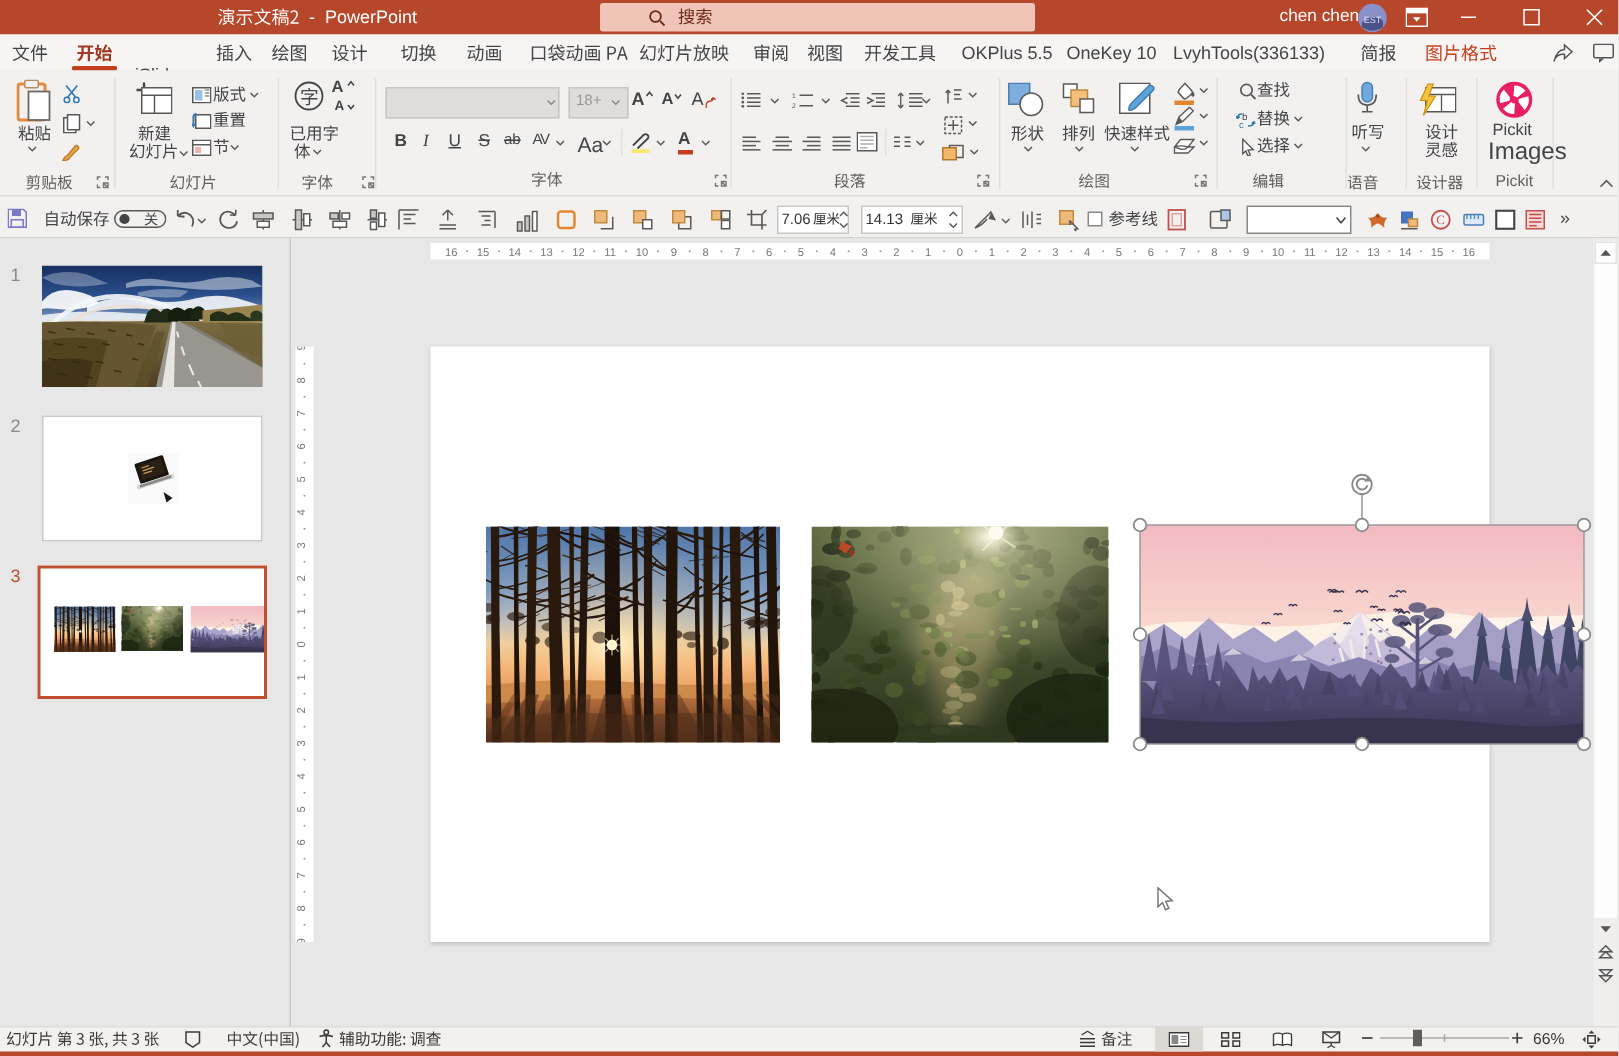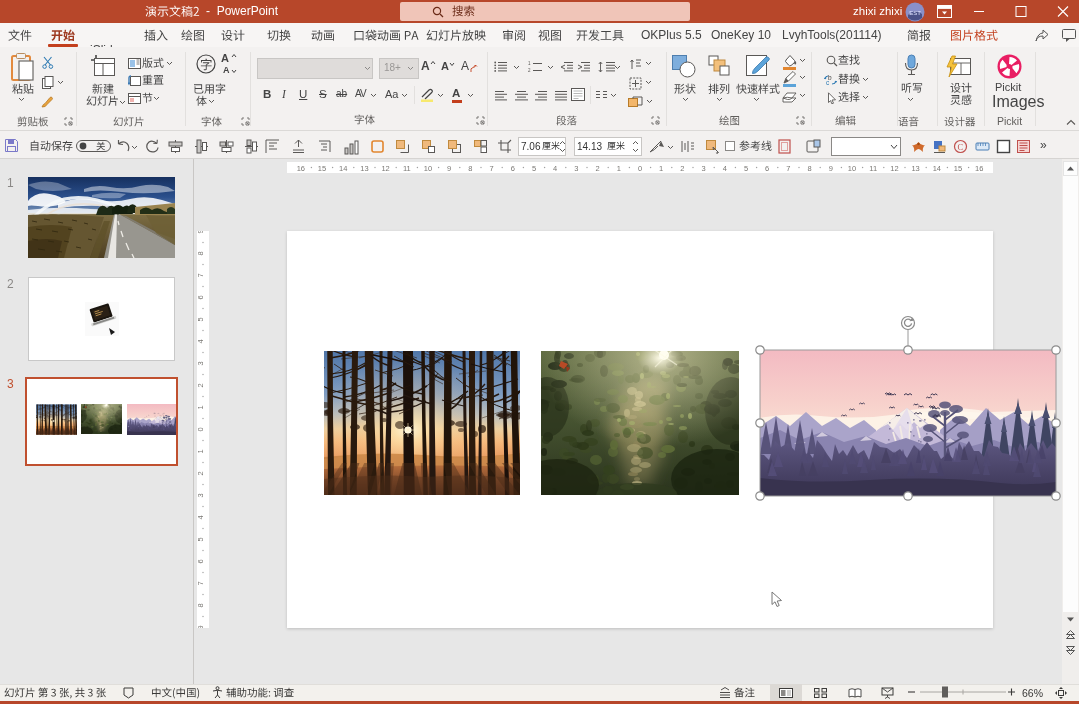--- a/index.html
+++ b/index.html
@@ -12,21 +12,21 @@
   </svg>
 <div class="abs" style="left:206px;top:4px;font-size:12px;color:#ffffff;white-space:nowrap;">-&nbsp; PowerPoint</div>
 <div class="abs" style="left:400px;top:2px;width:290px;height:19px;background:#F0C5B8;border-radius:2px"></div>
 <svg class="abs" style="left:432px;top:6px" width="12" height="12" viewBox="0 0 12 12">
     <circle cx="5" cy="5" r="3.6" fill="none" stroke="#6b2b18" stroke-width="1.2"></circle>
     <line x1="8" y1="8" x2="11" y2="11" stroke="#6b2b18" stroke-width="1.2"></line>
   </svg>
 <svg style="position:absolute;left:452px;top:5.2px;overflow:visible" width="25" height="15" viewBox="0 0 25 15">
     <path transform="translate(0 10.3)" fill="#6b2b18" d="M1.9 -9.7L1.9 -7.3L0.5 -7.3L0.5 -6.5L1.9 -6.5L1.9 -4.1L0.4 -3.6L0.7 -2.7L1.9 -3.2L1.9 -0.1C1.9 0 1.9 0 1.7 0C1.6 0 1.2 0 0.7 0C0.9 0.3 1 0.6 1 0.9C1.7 0.9 2.1 0.8 2.4 0.7C2.6 0.6 2.7 0.3 2.7 -0.1L2.7 -3.5L4 -4L3.9 -4.8L2.7 -4.4L2.7 -6.5L3.9 -6.5L3.9 -7.3L2.7 -7.3L2.7 -9.7ZM4.4 -3.3L4.4 -2.6L4.9 -2.6L4.8 -2.6C5.3 -1.8 5.9 -1.1 6.7 -0.6C5.7 -0.2 4.6 0.1 3.5 0.2C3.6 0.4 3.8 0.7 3.9 0.9C5.2 0.7 6.4 0.4 7.5 -0.1C8.4 0.3 9.4 0.7 10.5 0.9C10.7 0.7 10.9 0.4 11.1 0.2C10.1 0 9.1 -0.2 8.3 -0.6C9.2 -1.2 10 -2 10.5 -3.1L10 -3.4L9.8 -3.3L7.9 -3.3L7.9 -4.5L10.5 -4.5L10.5 -8.7L8.3 -8.7L8.3 -8L9.7 -8L9.7 -6.9L8.4 -6.9L8.4 -6.3L9.7 -6.3L9.7 -5.2L7.9 -5.2L7.9 -9.7L7.1 -9.7L7.1 -5.2L5.3 -5.2L5.3 -6.3L6.5 -6.3L6.5 -6.9L5.3 -6.9L5.3 -8C5.9 -8.2 6.5 -8.4 7 -8.7L6.4 -9.2C5.9 -9 5.2 -8.6 4.5 -8.4L4.5 -4.5L7.1 -4.5L7.1 -3.3ZM9.3 -2.6C8.9 -1.9 8.2 -1.4 7.5 -1C6.7 -1.4 6.1 -2 5.6 -2.6ZM18.8 -1.2C19.8 -0.7 21 0.1 21.6 0.7L22.3 0.2C21.6 -0.4 20.4 -1.1 19.4 -1.6ZM14.8 -1.6C14.2 -0.9 13.1 -0.3 12.2 0.1C12.4 0.3 12.7 0.5 12.9 0.7C13.8 0.2 14.9 -0.5 15.6 -1.3ZM13.7 -3.7C13.9 -3.7 14.2 -3.8 16.3 -3.9C15.4 -3.5 14.6 -3.1 14.2 -3C13.6 -2.7 13.1 -2.6 12.7 -2.5C12.8 -2.3 12.9 -1.9 12.9 -1.8C13.2 -1.9 13.7 -1.9 17 -2.1L17 -0.1C17 0 17 0.1 16.8 0.1C16.6 0.1 16 0.1 15.3 0.1C15.4 0.3 15.5 0.6 15.6 0.9C16.4 0.9 17 0.9 17.4 0.7C17.7 0.6 17.8 0.4 17.8 -0.1L17.8 -2.2L20.7 -2.3C21 -2 21.3 -1.7 21.4 -1.4L22.1 -1.9C21.6 -2.5 20.6 -3.5 19.8 -4.2L19.1 -3.8C19.4 -3.5 19.8 -3.2 20.1 -2.9L15.1 -2.7C16.7 -3.3 18.3 -4 19.9 -5L19.2 -5.5C18.7 -5.2 18.2 -4.9 17.6 -4.6L15.1 -4.4C15.8 -4.8 16.6 -5.3 17.4 -5.8L17 -6.1L21.4 -6.1L21.4 -4.7L22.3 -4.7L22.3 -6.8L17.7 -6.8L17.7 -7.9L22.1 -7.9L22.1 -8.6L17.7 -8.6L17.7 -9.7L16.8 -9.7L16.8 -8.6L12.4 -8.6L12.4 -7.9L16.8 -7.9L16.8 -6.8L12.3 -6.8L12.3 -4.7L13.1 -4.7L13.1 -6.1L16.5 -6.1C15.7 -5.4 14.7 -4.9 14.3 -4.7C14 -4.6 13.7 -4.5 13.5 -4.4C13.6 -4.2 13.7 -3.8 13.7 -3.7Z"></path>
   </svg>
-<div class="abs" style="left:853px;top:5px;font-size:11.5px;color:#ffffff;white-space:nowrap;">zhixi zhixi</div>
+<div class="abs" style="left:853px;top:5px;font-size:11.5px;color:#ffffff;white-space:nowrap;">chen chen</div>
 <svg class="abs" style="left:905px;top:2px" width="20" height="20" viewBox="0 0 20 20">
     <circle cx="10" cy="10" r="9.5" fill="#8a90c8"></circle>
     <path d="M3 13 Q10 6 17 12 L17 16 Q10 21 3 16Z" fill="#4a5288"></path>
     <text x="10" y="13" font-size="6" fill="#dfe3ff" text-anchor="middle" font-family="Liberation Sans">EST</text>
   </svg>
 <svg class="abs" style="left:937px;top:5px" width="15" height="13" viewBox="0 0 15 13">
     <rect x="0.5" y="0.5" width="14" height="12" fill="none" stroke="#fff"></rect>
     <rect x="0.5" y="0.5" width="14" height="3.4" fill="#fff"></rect>
     <path d="M7.5 9.5 L5 6.5 h5Z" fill="#fff"></path>
   </svg>
@@ -68,21 +68,21 @@
     <path transform="translate(0 10.8)" fill="#444" d="M5.1 -9.9C5.3 -9.6 5.5 -9.1 5.7 -8.8L1 -8.8L1 -6.8L1.9 -6.8L1.9 -7.9L10.1 -7.9L10.1 -6.8L11 -6.8L11 -8.8L6.5 -8.8L6.7 -8.9C6.6 -9.2 6.3 -9.8 6.1 -10.2ZM2.6 -3.5L5.5 -3.5L5.5 -2.1L2.6 -2.1ZM2.6 -4.3L2.6 -5.6L5.5 -5.6L5.5 -4.3ZM9.4 -3.5L9.4 -2.1L6.5 -2.1L6.5 -3.5ZM9.4 -4.3L6.5 -4.3L6.5 -5.6L9.4 -5.6ZM5.5 -7.5L5.5 -6.4L1.7 -6.4L1.7 -0.6L2.6 -0.6L2.6 -1.3L5.5 -1.3L5.5 0.9L6.5 0.9L6.5 -1.3L9.4 -1.3L9.4 -0.7L10.3 -0.7L10.3 -6.4L6.5 -6.4L6.5 -7.5ZM16.2 -5.3L19.8 -5.3L19.8 -3.9L16.2 -3.9ZM13.1 -7.4L13.1 1L14 1L14 -7.4ZM13.3 -9.5C13.8 -9 14.4 -8.3 14.7 -7.8L15.4 -8.3C15.1 -8.8 14.5 -9.5 14 -9.9ZM15.8 -7.7C16.2 -7.2 16.6 -6.5 16.8 -6.1L15.3 -6.1L15.3 -3.2L16.7 -3.2C16.5 -1.9 16.1 -1 14.6 -0.5C14.8 -0.4 15 0 15.1 0.2C16.8 -0.5 17.3 -1.6 17.5 -3.2L18.4 -3.2L18.4 -1.2C18.4 -0.4 18.6 -0.2 19.4 -0.2C19.5 -0.2 20.3 -0.2 20.5 -0.2C21.1 -0.2 21.3 -0.5 21.4 -1.6C21.2 -1.7 20.9 -1.8 20.7 -1.9C20.7 -1 20.6 -0.9 20.4 -0.9C20.2 -0.9 19.6 -0.9 19.5 -0.9C19.2 -0.9 19.2 -0.9 19.2 -1.2L19.2 -3.2L20.6 -3.2L20.6 -6.1L19.2 -6.1C19.6 -6.6 19.9 -7.2 20.3 -7.8L19.4 -8C19.1 -7.5 18.7 -6.6 18.3 -6.1L16.8 -6.1L17.5 -6.4C17.3 -6.9 16.9 -7.5 16.5 -8ZM16.2 -9.4L16.2 -8.6L22 -8.6L22 -0.2C22 0 22 0 21.8 0.1C21.7 0.1 21.2 0.1 20.6 0C20.7 0.3 20.9 0.6 20.9 0.9C21.7 0.9 22.2 0.9 22.5 0.7C22.8 0.6 22.9 0.3 22.9 -0.2L22.9 -9.4Z"></path>
   </svg>
 <svg style="position:absolute;left:538px;top:29.2px;overflow:visible" width="26" height="16" viewBox="0 0 26 16">
     <path transform="translate(0 10.8)" fill="#444" d="M5.4 -9.5L5.4 -3.1L6.3 -3.1L6.3 -8.7L10 -8.7L10 -3.1L10.9 -3.1L10.9 -9.5ZM1.8 -9.6C2.3 -9.2 2.7 -8.5 3 -8.1L3.7 -8.6C3.5 -9 3 -9.6 2.5 -10.1ZM7.6 -7.8L7.6 -5.4C7.6 -3.6 7.3 -1.3 4.2 0.3C4.4 0.4 4.7 0.8 4.8 1C6.6 0 7.6 -1.3 8.1 -2.6L8.1 -0.2C8.1 0.6 8.4 0.8 9.2 0.8L10.3 0.8C11.3 0.8 11.5 0.3 11.6 -1.6C11.4 -1.7 11.1 -1.8 10.8 -2C10.8 -0.2 10.7 0.1 10.3 0.1L9.3 0.1C9 0.1 8.9 0 8.9 -0.3L8.9 -3.3L8.3 -3.3C8.5 -4 8.5 -4.8 8.5 -5.4L8.5 -7.8ZM0.8 -8L0.8 -7.2L3.7 -7.2C3 -5.7 1.7 -4.2 0.5 -3.3C0.6 -3.2 0.8 -2.7 0.9 -2.4C1.4 -2.8 1.8 -3.2 2.3 -3.7L2.3 0.9L3.1 0.9L3.1 -4.2C3.6 -3.7 4.1 -3 4.3 -2.6L4.9 -3.3C4.7 -3.6 3.8 -4.6 3.4 -5.1C3.9 -5.9 4.4 -6.8 4.8 -7.7L4.3 -8.1L4.1 -8ZM16.5 -3.3C17.5 -3.1 18.7 -2.7 19.4 -2.4L19.7 -3C19.1 -3.3 17.8 -3.7 16.9 -3.9ZM15.3 -1.8C17 -1.6 19 -1.1 20.2 -0.7L20.6 -1.4C19.4 -1.8 17.3 -2.3 15.7 -2.4ZM13 -9.6L13 1L13.9 1L13.9 0.5L22.1 0.5L22.1 1L23 1L23 -9.6ZM13.9 -0.3L13.9 -8.7L22.1 -8.7L22.1 -0.3ZM17 -8.5C16.4 -7.5 15.3 -6.6 14.3 -6C14.5 -5.8 14.8 -5.6 14.9 -5.4C15.3 -5.7 15.7 -6 16 -6.3C16.4 -5.9 16.8 -5.5 17.3 -5.2C16.3 -4.7 15.2 -4.4 14.1 -4.2C14.2 -4 14.4 -3.6 14.5 -3.4C15.7 -3.7 17 -4.1 18.1 -4.8C19.1 -4.2 20.2 -3.8 21.4 -3.6C21.5 -3.8 21.7 -4.1 21.9 -4.2C20.8 -4.4 19.8 -4.8 18.8 -5.2C19.7 -5.8 20.5 -6.5 21 -7.3L20.5 -7.6L20.3 -7.5L17.2 -7.5C17.4 -7.8 17.6 -8 17.7 -8.2ZM16.5 -6.8L16.6 -6.8L19.7 -6.8C19.3 -6.4 18.7 -6 18.1 -5.6C17.5 -5.9 16.9 -6.3 16.5 -6.8Z"></path>
   </svg>
 <svg style="position:absolute;left:576px;top:29.2px;overflow:visible" width="50" height="16" viewBox="0 0 50 16">
     <path transform="translate(0 10.8)" fill="#444" d="M7.8 -8.4L7.8 -5L4.4 -5L4.4 -5.5L4.4 -8.4ZM0.6 -5L0.6 -4.2L3.5 -4.2C3.3 -2.5 2.7 -0.9 0.6 0.3C0.9 0.5 1.2 0.8 1.4 1C3.6 -0.4 4.2 -2.3 4.4 -4.2L7.8 -4.2L7.8 1L8.7 1L8.7 -4.2L11.4 -4.2L11.4 -5L8.7 -5L8.7 -8.4L11 -8.4L11 -9.3L1.1 -9.3L1.1 -8.4L3.5 -8.4L3.5 -5.5L3.5 -5ZM20.1 -9.5C20.6 -8.9 21.3 -8.2 21.6 -7.7L22.3 -8.2C22 -8.6 21.3 -9.4 20.8 -9.9ZM13.7 -6.3C13.8 -6.4 14.3 -6.5 15 -6.5L16.7 -6.5C15.9 -4 14.6 -2 12.4 -0.7C12.6 -0.5 12.9 -0.2 13 0C14.6 -0.9 15.7 -2.2 16.6 -3.7C17.1 -2.8 17.7 -2 18.4 -1.3C17.3 -0.6 16.1 -0.1 14.9 0.2C15 0.4 15.3 0.7 15.4 1C16.7 0.6 18 0.1 19.1 -0.7C20.2 0.1 21.5 0.6 23 1C23.1 0.7 23.4 0.4 23.6 0.2C22.1 -0.1 20.8 -0.6 19.8 -1.3C20.8 -2.2 21.6 -3.4 22.1 -5L21.5 -5.2L21.3 -5.2L17.3 -5.2C17.4 -5.6 17.6 -6 17.7 -6.5L23.2 -6.5L23.2 -7.3L18 -7.3C18.2 -8.2 18.3 -9 18.4 -10L17.4 -10.1C17.3 -9.1 17.1 -8.2 16.9 -7.3L14.7 -7.3C15.1 -8 15.4 -8.8 15.6 -9.6L14.7 -9.7C14.5 -8.8 14 -7.8 13.9 -7.6C13.7 -7.3 13.6 -7.2 13.4 -7.1C13.5 -6.9 13.7 -6.5 13.7 -6.3ZM19.1 -1.8C18.2 -2.5 17.6 -3.4 17.1 -4.3L20.9 -4.3C20.5 -3.3 19.8 -2.5 19.1 -1.8ZM24.6 -0.9L24.6 0L35.4 0L35.4 -0.9L30.5 -0.9L30.5 -7.8L34.8 -7.8L34.8 -8.7L25.2 -8.7L25.2 -7.8L29.5 -7.8L29.5 -0.9ZM43.3 -1C44.6 -0.4 46 0.4 46.8 1L47.5 0.3C46.6 -0.3 45.2 -1 43.8 -1.6ZM39.9 -1.6C39.2 -0.9 37.7 -0.1 36.5 0.3C36.7 0.5 37 0.8 37.1 1C38.4 0.5 39.8 -0.3 40.8 -1.1ZM38.5 -9.5L38.5 -2.5L36.6 -2.5L36.6 -1.7L47.4 -1.7L47.4 -2.5L45.6 -2.5L45.6 -9.5ZM39.4 -2.5L39.4 -3.6L44.7 -3.6L44.7 -2.5ZM39.4 -7L44.7 -7L44.7 -6L39.4 -6ZM39.4 -7.7L39.4 -8.8L44.7 -8.8L44.7 -7.7ZM39.4 -5.3L44.7 -5.3L44.7 -4.3L39.4 -4.3Z"></path>
   </svg>
 <div class="abs" style="left:641px;top:28px;font-size:12px;color:#444;white-space:nowrap;">OKPlus 5.5</div>
 <div class="abs" style="left:711px;top:28px;font-size:12px;color:#444;white-space:nowrap;">OneKey 10</div>
-<div class="abs" style="left:782px;top:28px;font-size:12px;color:#444;white-space:nowrap;">LvyhTools(201114)</div>
+<div class="abs" style="left:782px;top:28px;font-size:12px;color:#444;white-space:nowrap;">LvyhTools(336133)</div>
 <svg style="position:absolute;left:907px;top:29.2px;overflow:visible" width="26" height="16" viewBox="0 0 26 16">
     <path transform="translate(0 10.8)" fill="#444" d="M1.3 -5.4L1.3 0.9L2.2 0.9L2.2 -5.4ZM1.8 -6.5C2.3 -6 2.9 -5.4 3.2 -5L3.9 -5.4C3.6 -5.9 3 -6.5 2.5 -6.9ZM3.8 -4.6L3.8 -0.5L8.3 -0.5L8.3 -4.6ZM2.5 -10.1C2.1 -9 1.4 -7.9 0.6 -7.2C0.8 -7.1 1.2 -6.8 1.3 -6.7C1.8 -7.1 2.2 -7.7 2.6 -8.3L3.3 -8.3C3.6 -7.8 3.8 -7.2 4 -6.8L4.8 -7.1C4.6 -7.4 4.4 -7.9 4.2 -8.3L5.9 -8.3L5.9 -9L3 -9C3.1 -9.3 3.2 -9.6 3.3 -9.9ZM7.2 -10.1C6.9 -9.1 6.3 -8.1 5.6 -7.4C5.8 -7.3 6.2 -7.1 6.4 -6.9C6.7 -7.3 7 -7.7 7.3 -8.3L8.2 -8.3C8.6 -7.8 9 -7.1 9.1 -6.7L9.9 -7.1C9.7 -7.4 9.5 -7.8 9.2 -8.3L11.2 -8.3L11.2 -9L7.7 -9C7.8 -9.3 7.9 -9.6 8 -9.9ZM7.4 -2.3L7.4 -1.2L4.6 -1.2L4.6 -2.3ZM4.6 -3.9L7.4 -3.9L7.4 -2.9L4.6 -2.9ZM4.2 -6.5L4.2 -5.6L9.8 -5.6L9.8 -0.1C9.8 0 9.8 0.1 9.6 0.1C9.4 0.1 8.8 0.1 8.1 0.1C8.2 0.3 8.4 0.7 8.4 0.9C9.3 0.9 9.9 0.9 10.3 0.8C10.6 0.6 10.7 0.4 10.7 -0.1L10.7 -6.5ZM17.1 -9.7L17.1 0.9L18 0.9L18 -4.7L18.3 -4.7C18.8 -3.5 19.4 -2.3 20.2 -1.3C19.6 -0.7 18.9 -0.1 18 0.3C18.3 0.5 18.5 0.8 18.6 1C19.5 0.6 20.2 0 20.8 -0.7C21.4 0 22.1 0.5 22.9 0.9C23.1 0.7 23.4 0.3 23.6 0.2C22.8 -0.2 22 -0.7 21.4 -1.4C22.2 -2.5 22.8 -3.9 23.1 -5.4L22.5 -5.6L22.4 -5.6L18 -5.6L18 -8.8L21.8 -8.8C21.8 -7.8 21.7 -7.3 21.5 -7.1C21.4 -7 21.3 -7 21 -7C20.8 -7 20 -7 19.2 -7.1C19.4 -6.9 19.5 -6.6 19.5 -6.4C20.3 -6.3 21 -6.3 21.4 -6.3C21.8 -6.3 22.1 -6.4 22.3 -6.6C22.6 -6.9 22.7 -7.6 22.7 -9.3C22.8 -9.4 22.8 -9.7 22.8 -9.7ZM19.2 -4.7L22.1 -4.7C21.8 -3.8 21.3 -2.8 20.8 -2C20.1 -2.8 19.6 -3.8 19.2 -4.7ZM14.3 -10.1L14.3 -7.7L12.6 -7.7L12.6 -6.8L14.3 -6.8L14.3 -4.2L12.4 -3.7L12.6 -2.8L14.3 -3.3L14.3 -0.2C14.3 0 14.2 0.1 14 0.1C13.8 0.1 13.2 0.1 12.5 0.1C12.7 0.3 12.8 0.7 12.8 1C13.8 1 14.3 0.9 14.7 0.8C15 0.6 15.2 0.4 15.2 -0.2L15.2 -3.6L16.6 -4L16.5 -4.9L15.2 -4.5L15.2 -6.8L16.5 -6.8L16.5 -7.7L15.2 -7.7L15.2 -10.1Z"></path>
   </svg>
 <svg style="position:absolute;left:950px;top:29.2px;overflow:visible" width="50" height="16" viewBox="0 0 50 16">
     <path transform="translate(0 10.8)" fill="#c33f1d" d="M4.5 -3.3C5.5 -3.1 6.7 -2.7 7.4 -2.4L7.7 -3C7.1 -3.3 5.8 -3.7 4.9 -3.9ZM3.3 -1.8C5 -1.6 7 -1.1 8.2 -0.7L8.6 -1.4C7.4 -1.8 5.3 -2.3 3.7 -2.4ZM1 -9.6L1 1L1.9 1L1.9 0.5L10.1 0.5L10.1 1L11 1L11 -9.6ZM1.9 -0.3L1.9 -8.7L10.1 -8.7L10.1 -0.3ZM5 -8.5C4.4 -7.5 3.3 -6.6 2.3 -6C2.5 -5.8 2.8 -5.6 2.9 -5.4C3.3 -5.7 3.7 -6 4 -6.3C4.4 -5.9 4.8 -5.5 5.3 -5.2C4.3 -4.7 3.2 -4.4 2.1 -4.2C2.2 -4 2.4 -3.6 2.5 -3.4C3.7 -3.7 5 -4.1 6.1 -4.8C7.1 -4.2 8.2 -3.8 9.4 -3.6C9.5 -3.8 9.7 -4.1 9.9 -4.2C8.8 -4.4 7.8 -4.8 6.8 -5.2C7.7 -5.8 8.5 -6.5 9 -7.3L8.5 -7.6L8.3 -7.5L5.2 -7.5C5.4 -7.8 5.6 -8 5.7 -8.2ZM4.5 -6.8L4.6 -6.8L7.7 -6.8C7.3 -6.4 6.7 -6 6.1 -5.6C5.5 -5.9 4.9 -6.3 4.5 -6.8ZM14.2 -9.8L14.2 -5.8C14.2 -3.6 14 -1.4 12.5 0.3C12.7 0.4 13 0.8 13.2 1C14.3 -0.2 14.8 -1.7 15 -3.2L20 -3.2L20 1L21 1L21 -4.1L15 -4.1C15.1 -4.7 15.1 -5.2 15.1 -5.8L15.1 -6L22.8 -6L22.8 -7L19.5 -7L19.5 -10.1L18.5 -10.1L18.5 -7L15.1 -7L15.1 -9.8ZM30.9 -8L33.5 -8C33.2 -7.2 32.7 -6.6 32.1 -6C31.5 -6.5 31.1 -7.2 30.8 -7.8ZM26.4 -10.1L26.4 -7.5L24.6 -7.5L24.6 -6.7L26.3 -6.7C25.9 -5 25.1 -3.1 24.3 -2.1C24.5 -1.9 24.7 -1.5 24.8 -1.3C25.4 -2.1 26 -3.4 26.4 -4.8L26.4 0.9L27.3 0.9L27.3 -5.1C27.6 -4.6 28.1 -3.9 28.3 -3.6L28.8 -4.3C28.6 -4.6 27.6 -5.8 27.3 -6.1L27.3 -6.7L28.6 -6.7L28.4 -6.4C28.6 -6.3 28.9 -6 29.1 -5.8C29.5 -6.2 29.9 -6.6 30.3 -7.1C30.6 -6.5 31 -5.9 31.5 -5.4C30.5 -4.5 29.3 -3.9 28.1 -3.5C28.3 -3.3 28.5 -3 28.6 -2.8C28.9 -2.9 29.2 -3 29.5 -3.1L29.5 1L30.4 1L30.4 0.4L33.7 0.4L33.7 0.9L34.6 0.9L34.6 -3.2L35.2 -3C35.3 -3.3 35.5 -3.6 35.7 -3.8C34.5 -4.1 33.5 -4.7 32.7 -5.4C33.6 -6.3 34.2 -7.3 34.7 -8.6L34.1 -8.8L33.9 -8.8L31.3 -8.8C31.5 -9.1 31.7 -9.5 31.8 -9.9L31 -10.1C30.5 -8.9 29.7 -7.7 28.8 -6.8L28.8 -7.5L27.3 -7.5L27.3 -10.1ZM30.4 -0.3L30.4 -2.7L33.7 -2.7L33.7 -0.3ZM30.1 -3.4C30.8 -3.8 31.5 -4.3 32.1 -4.8C32.7 -4.3 33.4 -3.8 34.2 -3.4ZM44.5 -9.5C45.1 -9.1 45.9 -8.4 46.2 -8L46.9 -8.5C46.5 -9 45.7 -9.6 45.1 -10ZM42.8 -10C42.8 -9.3 42.8 -8.6 42.8 -7.8L36.7 -7.8L36.7 -7L42.9 -7C43.2 -2.5 44.2 1 46.2 1C47.1 1 47.4 0.4 47.6 -1.7C47.4 -1.8 47 -2 46.8 -2.2C46.7 -0.6 46.6 0 46.3 0C45.1 0 44.1 -2.9 43.8 -7L47.4 -7L47.4 -7.8L43.8 -7.8C43.8 -8.5 43.7 -9.3 43.7 -10ZM36.7 -0.3L37 0.6C38.5 0.3 40.7 -0.2 42.8 -0.7L42.7 -1.5L40.1 -1L40.1 -4.3L42.4 -4.3L42.4 -5.2L37.1 -5.2L37.1 -4.3L39.2 -4.3L39.2 -0.8Z"></path>
   </svg>
 <div class="abs" style="left:48px;top:44px;width:30px;height:3px;background:#c33f1d;border-radius:1px"></div>
 <svg class="abs" style="left:1035px;top:29px" width="14" height="13" viewBox="0 0 14 13">
     <path d="M1 12 Q2 7 8 7 M8 7 V10 L13 5.5 8 1 V4 Q3 4 1 12" fill="none" stroke="#555" stroke-width="1"></path>
   </svg>
@@ -235,21 +235,21 @@
   </svg>
 <div class="abs" style="left:263px;top:88px;font-size:11.5px;color:#444;white-space:nowrap;font-weight:bold">B</div>
 <div class="abs" style="left:282px;top:88px;font-size:11.5px;color:#444;white-space:nowrap;font-style:italic;font-family:'Liberation Serif',serif">I</div>
 <div class="abs" style="left:299px;top:88px;font-size:11.5px;color:#444;white-space:nowrap;text-decoration:underline">U</div>
 <div class="abs" style="left:319px;top:88px;font-size:11.5px;color:#444;white-space:nowrap;text-decoration:line-through">S</div>
 <div class="abs" style="left:336px;top:88px;font-size:10px;color:#444;white-space:nowrap;text-decoration:line-through">ab</div>
 <div class="abs" style="left:355px;top:88px;font-size:10px;color:#444;white-space:nowrap;letter-spacing:-1px">AV</div>
 <svg class="abs" style="left:370px;top:93px" width="7" height="5" viewBox="0 0 7 5">
     <path d="M1 1 L3.5 3.5 L6 1" fill="none" stroke="#5a5856" stroke-width="1"></path>
   </svg>
-<div class="abs" style="left:385px;top:88px;font-size:11px;color:#444;white-space:nowrap;">Aa</div>
+<div class="abs" style="left:385px;top:88px;font-size:14px;color:#444;white-space:nowrap;">Aa</div>
 <svg class="abs" style="left:401px;top:93px" width="7" height="5" viewBox="0 0 7 5">
     <path d="M1 1 L3.5 3.5 L6 1" fill="none" stroke="#5a5856" stroke-width="1"></path>
   </svg>
 <div class="abs" style="left:414px;top:86px;width:1px;height:18px;background:#E2E0DE"></div>
 <svg class="abs" style="left:420px;top:88px" width="15" height="14" viewBox="0 0 15 14">
     <path d="M2 9 L9 2 Q10.5 0.8 11.7 2 Q13 3.3 11.7 4.5 L5 11" fill="none" stroke="#444" stroke-width="1.2"></path>
     <rect x="1" y="11.5" width="12" height="2.5" fill="#f7e96e"></rect>
   </svg>
 <svg class="abs" style="left:437px;top:93px" width="7" height="5" viewBox="0 0 7 5">
     <path d="M1 1 L3.5 3.5 L6 1" fill="none" stroke="#5a5856" stroke-width="1"></path>

